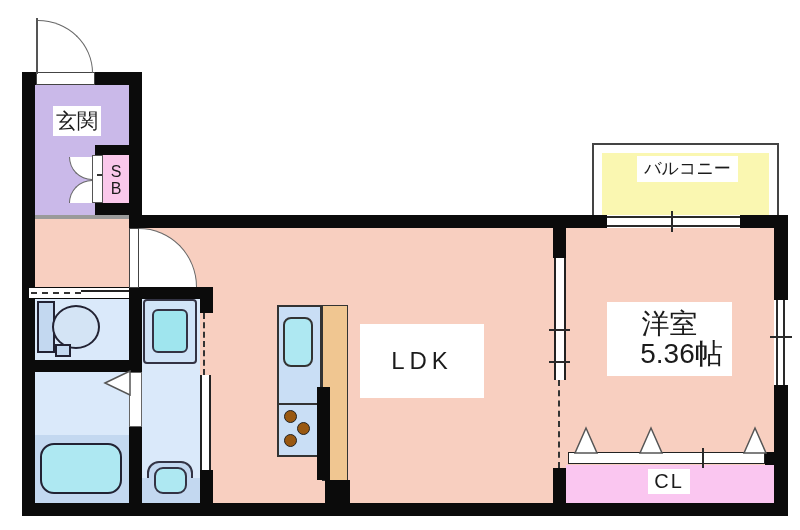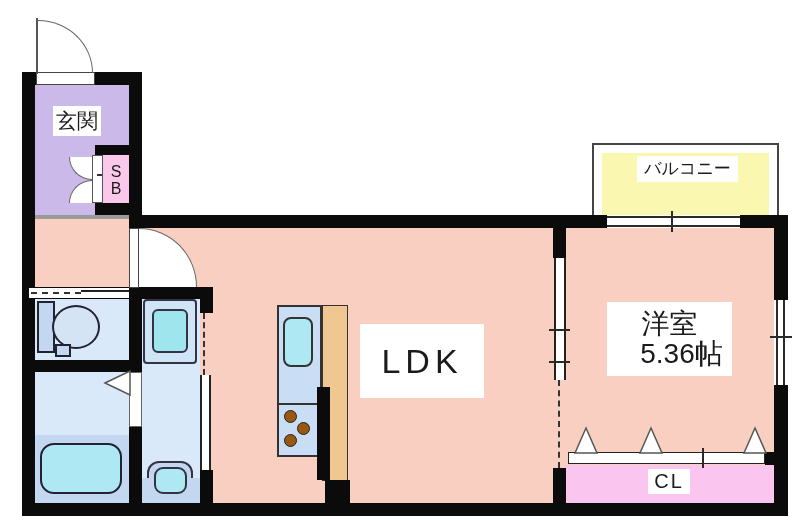--- a/index.html
+++ b/index.html
@@ -134,21 +134,21 @@
   <div class="abs lbl" style="left:53px;top:106px;width:48px;height:30px;font-size:21px;">
     <span>玄関</span>
   </div>
 
   <div class="abs lbl" style="left:103px;top:157px;width:26px;height:46px;font-size:16px;background:transparent;">
     <span>S</span>
     <span>B</span>
   </div>
 
   <div class="abs lbl" style="left:360px;top:324px;width:124px;height:74px;">
-    <span style="font-size:34px;letter-spacing:5px;">LDK</span>
+    <span style="font-size:24px;letter-spacing:5px;">LDK</span>
   </div>
 
   <div class="abs lbl" style="left:607px;top:302px;width:125px;height:74px;">
     <span style="font-size:28px;">洋室</span>
     <span style="font-size:28px;margin-left:24px;">5.36帖</span>
   </div>
 
   <div class="abs lbl" style="left:637px;top:156px;width:101px;height:26px;font-size:17px;">
     <span>バルコニー</span>
   </div>

